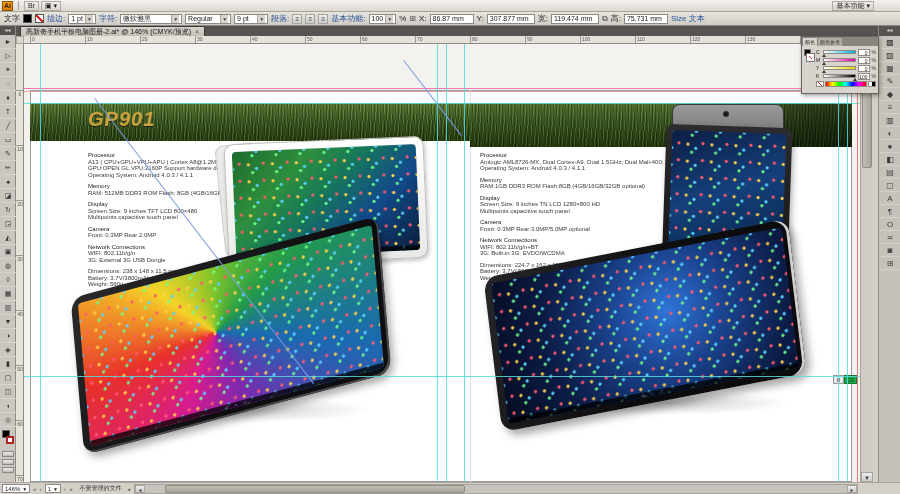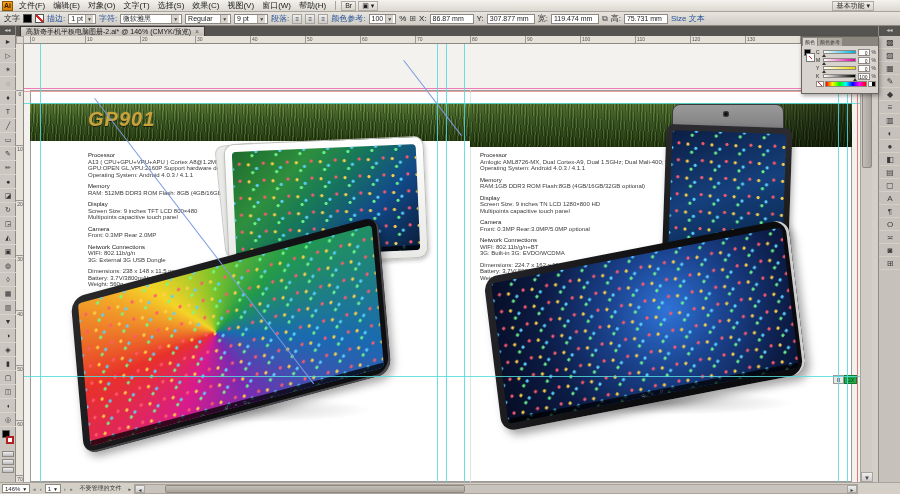--- a/index.html
+++ b/index.html
@@ -149,21 +149,20 @@
   #hthumb { position:absolute; left:30px; top:0; width:300px; height:8px; background:linear-gradient(#c2beb6,#a8a49c); border:1px solid #8e8a83; border-radius:2px; }
   .hscroll-arrow { position:absolute; top:0; width:10px; height:8px; font-size:5px; text-align:center; line-height:8px; color:#444; background:linear-gradient(#eee,#ccc); border:1px solid #a8a49c; }
 </style>
 </head>
 <body>
 
 <div id="app">
 
   <div id="menubar">
     <span id="ai-logo">Ai</span>
-    <nav id="menus"><span class="menu-item">文件(F)</span><span class="menu-item">编辑(E)</span><span class="menu-item">对象(O)</span><span class="menu-item">文字(T)</span><span class="menu-item">选择(S)</span><span class="menu-item">效果(C)</span><span class="menu-item">视图(V)</span><span class="menu-item">窗口(W)</span><span class="menu-item">帮助(H)</span></nav>
     <span class="mb-sep"></span>
     <span class="mb-btn">Br</span>
     <span class="mb-btn">▣ ▾</span>
     <span id="workspace">
       <span>基本功能</span>
       <span>▾</span>
     </span>
   </div>
 
   <div id="controlbar">
@@ -185,21 +184,21 @@
         <span class="arr" style="margin-left:auto">▼</span>
       </span>
     <span class="combo" style="width:34px">
         <span>9 pt</span>
         <span class="arr" style="margin-left:auto">▼</span>
       </span>
     <span class="cb-link">段落:</span>
     <span class="align-btn">≡</span>
     <span class="align-btn">≡</span>
     <span class="align-btn">≡</span>
-    <span class="cb-link">颜色参考:</span>
+    <span class="cb-link">基本功能:</span>
     <span class="combo">
         <span>100</span>
         <span class="arr">▼</span>
       </span>
     <span class="cb-label">%</span>
     <span class="cb-icon">⊞</span>
     <span class="cb-label">X:</span>
     <span class="combo" style="width:44px">
         <span>86.87 mm</span>
       </span>

